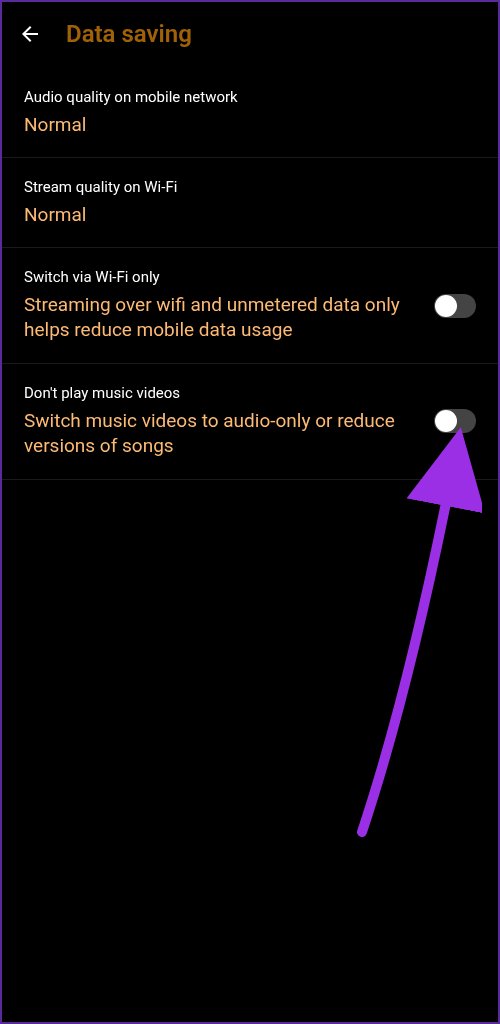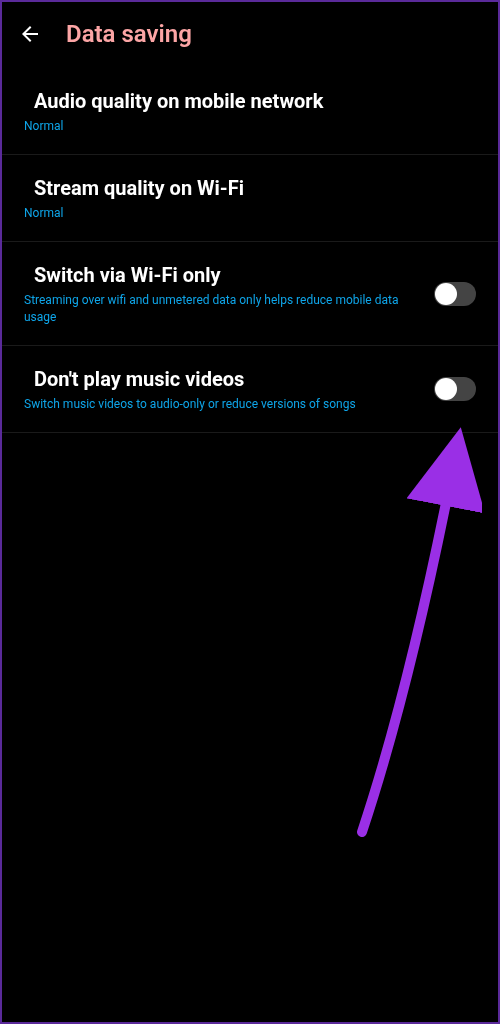--- a/index.html
+++ b/index.html
@@ -31,50 +31,49 @@
       cursor: pointer;
     }
     .back-icon svg {
       width: 24px;
       height: 24px;
       fill: #fff;
     }
     .page-title {
       font-size: 24px;
       font-weight: 600;
-      color: #fca5a5;
+      color: #a16207;
     }
     .settings-list {
       display: flex;
       flex-direction: column;
     }
     .setting-row {
       display: flex;
       align-items: center;
       justify-content: space-between;
       padding: 20px 22px;
       border-bottom: 1px solid #1a1a1a;
       gap: 16px;
     }
     .setting-text {
       flex: 1;
       display: flex;
       flex-direction: column;
       gap: 4px;
     }
     .setting-title {
-      font-size: 20px;
-      font-weight: 700;
+      font-size: 15px;
+      font-weight: 400;
       color: #fff;
       line-height: 1.3;
-      margin-left: 10px;
     }
     .setting-subtitle {
-      font-size: 12px;
-      color: #0ea5e9;
+      font-size: 19px;
+      color: #fdba74;
       line-height: 1.35;
     }
     .toggle {
       width: 42px;
       height: 24px;
       background: #444;
       border-radius: 12px;
       position: relative;
       flex-shrink: 0;
       cursor: pointer;

